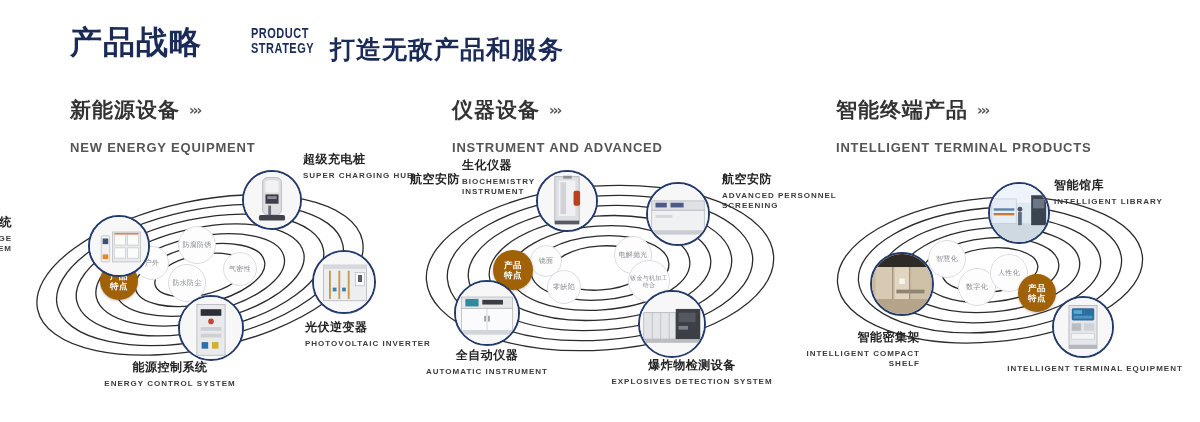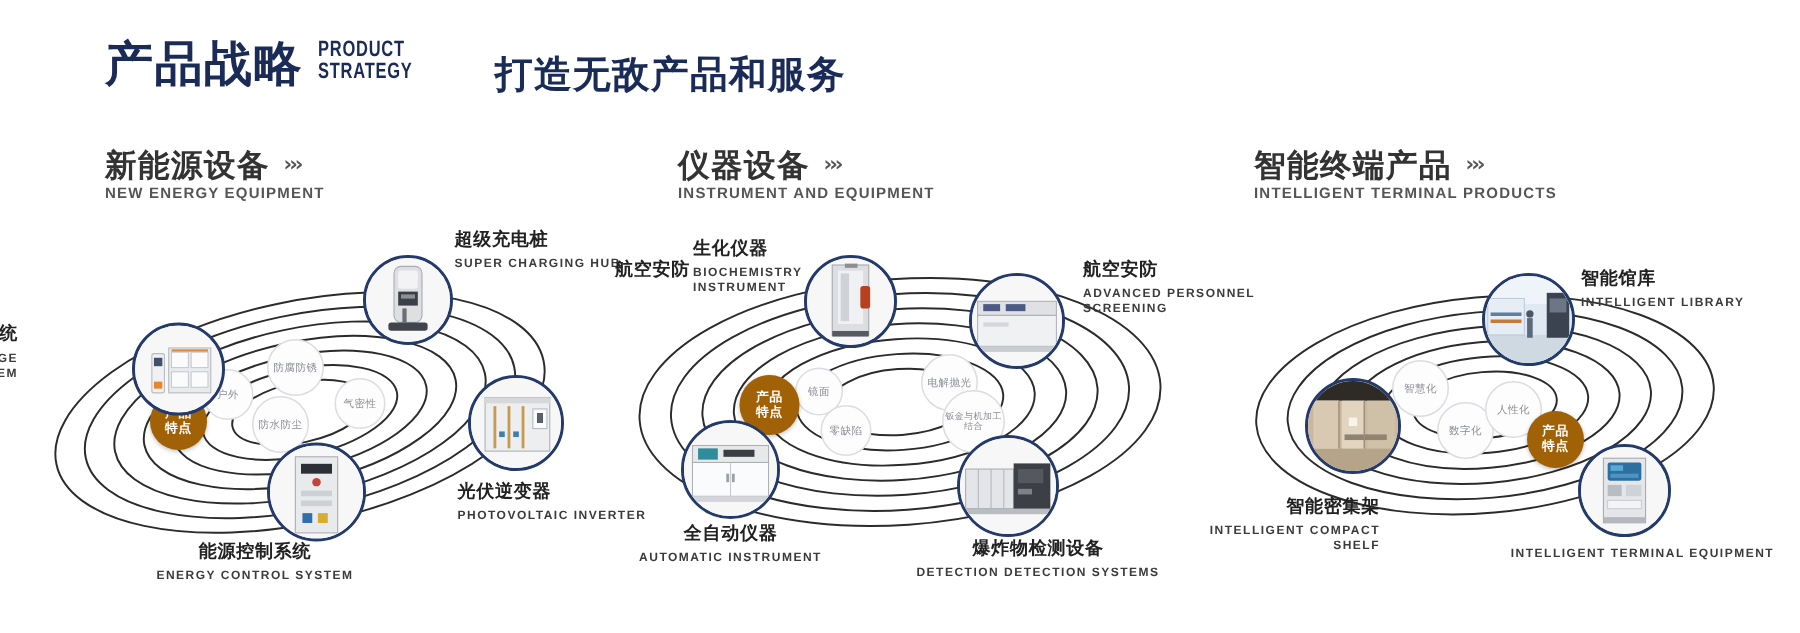--- a/index.html
+++ b/index.html
@@ -6,21 +6,21 @@
   body{
     width:1200px;height:422px;
     background:#ffffff;
     font-family:"Liberation Sans","DejaVu Sans",sans-serif;
     overflow:hidden;
     position:relative;
   }
   #stage{position:absolute;left:0;top:0;width:1200px;height:422px;}
 
   
-  .hdr{position:absolute;left:70px;top:26px;display:flex;align-items:flex-end;}
+  .hdr{position:absolute;left:70px;top:26px;display:flex;align-items:flex-end;gap:39px;}
   .hdr-cn{
     font-size:32px;font-weight:bold;color:#1b2b57;
     letter-spacing:1px;line-height:1;
     font-family:"DejaVu Sans","Liberation Sans",sans-serif;
   }
   .hdr-en{
     margin-left:10px;margin-bottom:2px;
     font-size:11px;font-weight:bold;color:#1b2b57;
     line-height:11px;letter-spacing:.5px;
     transform:scaleY(1.35);transform-origin:left bottom;
@@ -33,21 +33,21 @@
 
   
   .sect{position:absolute;}
   .sect-cn{
     font-size:21px;font-weight:bold;color:#333;letter-spacing:1px;
     font-family:"DejaVu Sans","Liberation Sans",sans-serif;
     display:flex;align-items:center;
   }
   .chev{margin-left:9px;font-size:14px;color:#555;letter-spacing:-2px;font-weight:bold;}
   .sect-en{
-    margin-top:0;font-size:10px;font-weight:bold;color:#555;
+    margin-top:16px;font-size:13px;font-weight:bold;color:#555;
     letter-spacing:.8px;
   }
 
   
   .cluster{position:absolute;}
   .orbit{position:absolute;left:0;top:0;}
 
   
   .node{
     position:absolute;border-radius:50%;
@@ -108,21 +108,21 @@
       <span class="chev">›››</span>
     </div>
     <div class="sect-en">NEW ENERGY EQUIPMENT</div>
   </div>
 
   <div class="sect" style="left:452px;top:96px;">
     <div class="sect-cn">
       <span>仪器设备</span>
       <span class="chev">›››</span>
     </div>
-    <div class="sect-en">INSTRUMENT AND EQUIPMENT</div>
+    <div class="sect-en">INSTRUMENT AND ADVANCED</div>
   </div>
 
   <div class="sect" style="left:836px;top:96px;">
     <div class="sect-cn">
       <span>智能终端产品</span>
       <span class="chev">›››</span>
     </div>
     <div class="sect-en">INTELLIGENT TERMINAL PRODUCTS</div>
   </div>
 
@@ -334,21 +334,21 @@
       <div class="lab-en" style="margin-top:0;">SCREENING</div>
     </div>
 
     <div class="lab c" style="left:2px;top:198px;width:170px;">
       <div class="lab-cn">全自动仪器</div>
       <div class="lab-en">AUTOMATIC INSTRUMENT</div>
     </div>
 
     <div class="lab c" style="left:186px;top:208px;width:212px;">
       <div class="lab-cn">爆炸物检测设备</div>
-      <div class="lab-en">DETECTION DETECTION SYSTEMS</div>
+      <div class="lab-en">EXPLOSIVES DETECTION SYSTEM</div>
     </div>
   </div>
 
   <div class="cluster" style="left:800px;top:150px;width:400px;height:250px;">
 
     <svg class="orbit" width="400" height="250" viewBox="0 0 400 250">
       <g fill="none" stroke="#2b2b2b" stroke-width="1.3" transform="rotate(-5 190 120)">
         <ellipse cx="190" cy="120" rx="48" ry="22"></ellipse>
         <ellipse cx="190" cy="120" rx="69" ry="32"></ellipse>
         <ellipse cx="190" cy="120" rx="90" ry="42"></ellipse>

